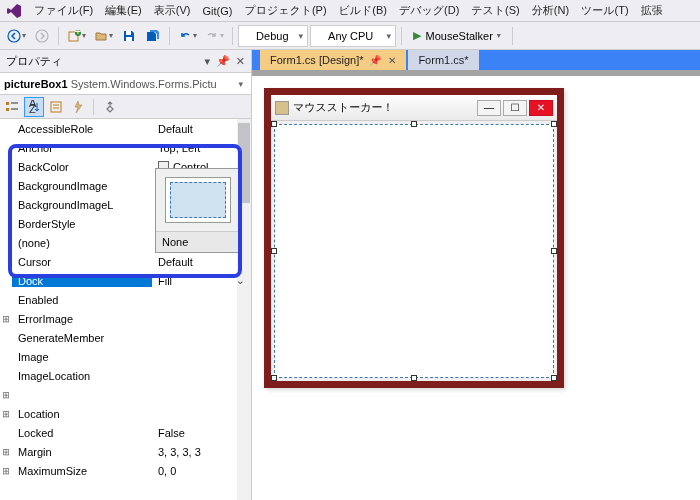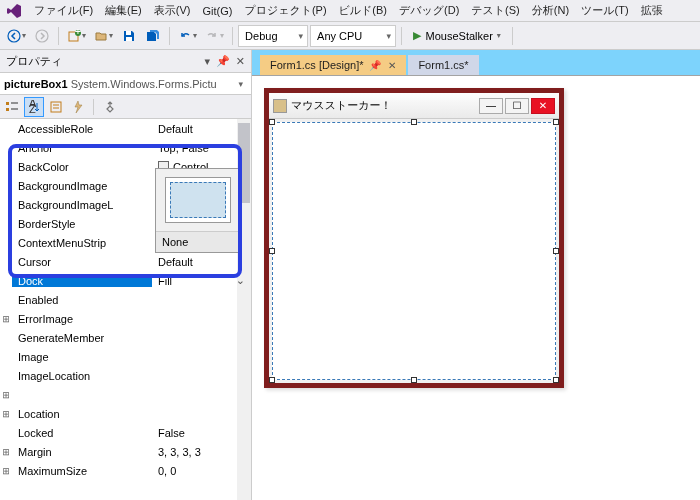--- a/index.html
+++ b/index.html
@@ -4,21 +4,21 @@
 <style>
 * { box-sizing: border-box; margin: 0; padding: 0; font-family: "Segoe UI", Meiryo, sans-serif; font-size: 11px; }
 body { width: 700px; height: 500px; background: #fff; overflow: hidden; position: relative; }
 .menubar { height: 22px; background: #eeeef2; display: flex; align-items: center; padding: 0 4px; border-bottom: 1px solid #ccc; }
 .vs-logo { width: 16px; height: 16px; margin: 0 6px 0 2px; position: relative; }
 .vs-logo svg { width: 16px; height: 16px; }
 .menu-item { padding: 2px 6px; color: #1e1e1e; cursor: pointer; }
 .toolbar { height: 28px; background: #eeeef2; display: flex; align-items: center; padding: 0 4px; gap: 2px; border-bottom: 1px solid #ccc; }
 .tb-btn { height: 22px; min-width: 22px; display: flex; align-items: center; justify-content: center; cursor: pointer; padding: 0 3px; }
 .tb-sep { width: 1px; height: 18px; background: #ccc; margin: 0 3px; }
-.tb-combo { height: 22px; border: 1px solid #ccc; background: #fff; padding: 0 18px 0 6px; display: flex; align-items: center; min-width: 70px; position: relative; }
+.tb-combo { height: 22px; border: 1px solid #ccc; background: #fff; padding: 0 18px 0 17px; display: flex; align-items: center; min-width: 70px; position: relative; }
 .tb-combo::after { content: "▾"; position: absolute; right: 4px; color: #666; font-size: 9px; }
 .tb-start { display: flex; align-items: center; gap: 4px; padding: 0 6px; }
 .tb-play { color: #388a34; }
 .main { display: flex; height: calc(100% - 50px); }
 .prop-panel { width: 252px; background: #f5f5f5; border-right: 1px solid #ccc; display: flex; flex-direction: column; }
 .panel-title { height: 23px; background: #eeeef2; display: flex; align-items: center; padding: 0 6px; border-bottom: 1px solid #ccc; justify-content: space-between; }
 .panel-title-icons { display: flex; gap: 6px; color: #555; }
 .prop-combo { height: 22px; border-bottom: 1px solid #ccc; display: flex; align-items: center; padding: 0 4px; background: #fff; position: relative; }
 .prop-combo::after { content: "▾"; position: absolute; right: 8px; color: #666; font-size: 9px; }
 .prop-tb { height: 24px; background: #eeeef2; border-bottom: 1px solid #ccc; display: flex; align-items: center; padding: 0 2px; gap: 2px; }
@@ -35,26 +35,26 @@
 .dock-highlight { border: 4px solid #2b3fe0; border-radius: 8px; position: absolute; left: 8px; top: 144px; width: 234px; height: 134px; z-index: 5; pointer-events: none; }
 .dock-valcell { position: relative; }
 .dock-valcell::after { content: "⌄"; position: absolute; right: 6px; color: #555; font-size: 11px; }
 .dock-dd { position: absolute; left: 155px; top: 168px; width: 86px; background: #f0f0f0; border: 1px solid #999; z-index: 4; }
 .dock-preview { width: 66px; height: 46px; margin: 8px auto; background: #fff; border: 1px solid #999; position: relative; }
 .dock-preview-inner { position: absolute; left: 4px; top: 4px; right: 4px; bottom: 4px; background: #cfe2ef; border: 1px dashed #3a79b7; }
 .dock-none { border-top: 1px solid #ccc; padding: 4px 6px; background: #e8e8e8; }
 .scrollbar { position: absolute; right: 0; top: 0; width: 14px; height: 100%; background: #f0f0f0; }
 .scrollbar-thumb { position: absolute; left: 1px; width: 12px; background: #c2c3c9; top: 4px; height: 80px; }
 .design-area { flex: 1; background: #fff; display: flex; flex-direction: column; }
-.tabs { height: 26px; background: #7dd3fc; display: flex; align-items: flex-end; padding-left: 8px; gap: 2px; border-bottom: 1px solid #a3a3a3; }
+.tabs { height: 26px; background: #3b82f6; display: flex; align-items: flex-end; padding-left: 8px; gap: 2px; border-bottom: 6px solid #a3a3a3; }
 .tab { padding: 4px 10px; background: #d0d7e8; color: #1e1e1e; display: flex; align-items: center; gap: 6px; cursor: pointer; }
 .tab.active { background: #f5cc84; }
 .tab .pin, .tab .x { font-size: 10px; color: #555; }
 .canvas { flex: 1; background: #fff; position: relative; padding: 12px; }
-.form-window { width: 300px; height: 300px; border: 5px solid #7f1d1d; background: #f0f0f0; box-shadow: 2px 2px 4px rgba(0,0,0,.15); }
+.form-window { width: 300px; height: 300px; border: 7px solid #7f1d1d; background: #f0f0f0; box-shadow: 2px 2px 4px rgba(0,0,0,.15); }
 .form-title { height: 26px; background: linear-gradient(#fdfdfd,#eaeaea); border-bottom: 1px solid #ccc; display: flex; align-items: center; padding: 0 4px; gap: 4px; }
 .form-icon { width: 14px; height: 14px; background: #d8c08a; border: 1px solid #999; }
 .form-title-text { flex: 1; font-size: 11px; }
 .win-btns { display: flex; gap: 2px; }
 .win-btn { width: 24px; height: 16px; border: 1px solid #aaa; background: #f4f4f4; display: flex; align-items: center; justify-content: center; font-size: 10px; }
 .win-btn.close { background: #e81123; color: #fff; border-color: #c50e1f; }
 .form-body { height: calc(100% - 26px); padding: 3px; }
 .picbox { width: 100%; height: 100%; border: 1px dashed #3a79b7; background: #fff; position: relative; }
 .handle { width: 6px; height: 6px; background: #fff; border: 1px solid #333; position: absolute; }
 .handle.tl { left: -4px; top: -4px; } .handle.tr { right: -4px; top: -4px; }
@@ -213,21 +213,21 @@
           <div class="exp"></div>
           <div class="pname">AccessibleRole</div>
           <div class="pval">
             <span>Default</span>
           </div>
         </div>
         <div class="prop-row">
           <div class="exp"></div>
           <div class="pname">Anchor</div>
           <div class="pval">
-            <span>Top, False</span>
+            <span>Top, Left</span>
           </div>
         </div>
         <div class="prop-row">
           <div class="exp"></div>
           <div class="pname">BackColor</div>
           <div class="pval">
             <span class="swatch"></span>
             <span>Control</span>
           </div>
         </div>
@@ -248,21 +248,20 @@
         </div>
         <div class="prop-row">
           <div class="exp"></div>
           <div class="pname">BorderStyle</div>
           <div class="pval">
             <span>None</span>
           </div>
         </div>
         <div class="prop-row">
           <div class="exp"></div>
-          <div class="pname">ContextMenuStrip</div>
           <div class="pval">
             <span>(none)</span>
           </div>
         </div>
         <div class="prop-row">
           <div class="exp"></div>
           <div class="pname">Cursor</div>
           <div class="pval">
             <span>Default</span>
           </div>

